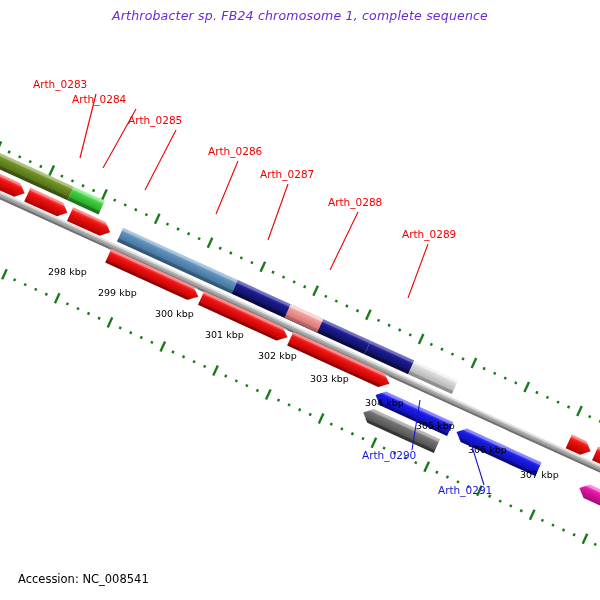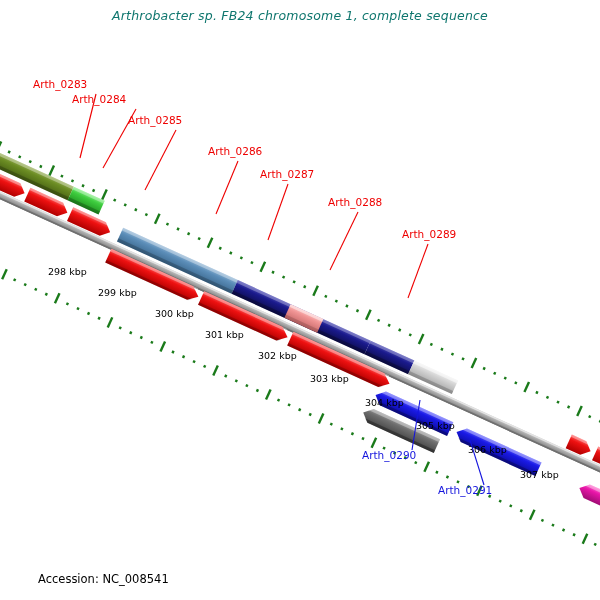--- a/index.html
+++ b/index.html
@@ -18,36 +18,36 @@
   }
   #title {
     position: absolute;
     left: 0;
     top: 8px;
     width: 600px;
     text-align: center;
     font-family: "DejaVu Sans", "Liberation Sans", sans-serif;
     font-style: italic;
     font-size: 12.5px;
-    color: #0f766e;
+    color: #6d28d9;
     letter-spacing: 0.2px;
   }
   #svg-stage {
     position: absolute;
     left: 0;
     top: 0;
   }
   .footer-text {
     position: absolute;
     bottom: 14px;
     font-size: 11.5px;
     color: #000000;
     font-family: "DejaVu Sans", "Liberation Sans", sans-serif;
   }
-  #accession-text { left: 18px; margin-left: 20px; }
+  #accession-text { left: 18px; }
   #stats-text { left: 262px; }
   .gene-label {
     font-size: 10.5px;
     font-family: "DejaVu Sans", "Liberation Sans", sans-serif;
   }
   .ruler-label {
     font-size: 9.5px;
     fill: #000000;
     font-family: "DejaVu Sans", "Liberation Sans", sans-serif;
   }

